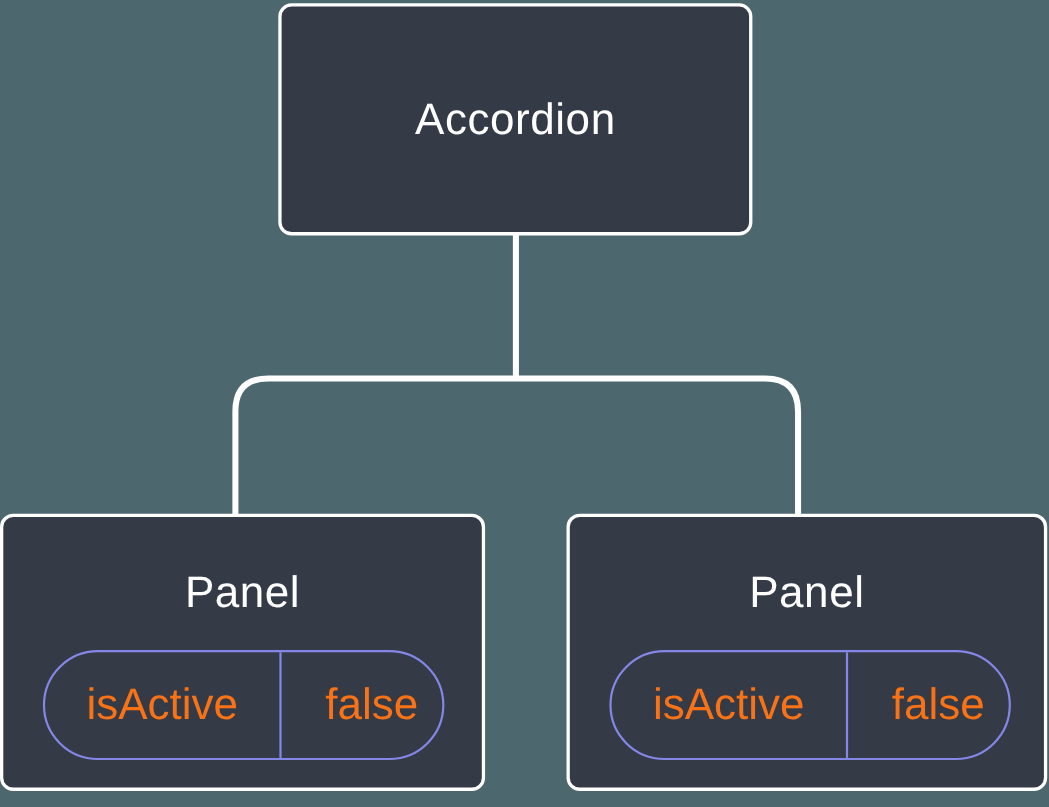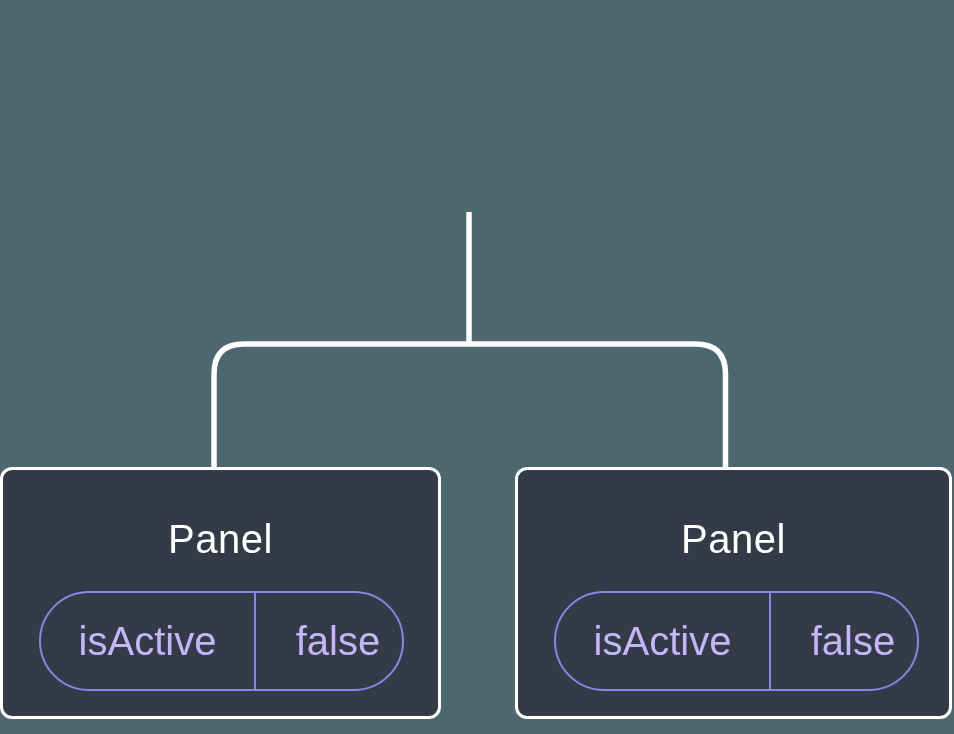--- a/index.html
+++ b/index.html
@@ -72,21 +72,21 @@
     position: absolute;
     left: 36px;
     top: 121px;
     width: 365px;
     height: 100px;
     box-sizing: border-box;
     border: 2.5px solid #8487e6;
     border-radius: 60px;
     display: flex;
     align-items: stretch;
-    color: #c4b5fd;
+    color: #f97316;
     font-size: 40px;
     font-weight: 400;
     line-height: 1;
   }
   .state-name {
     flex: 0 0 213px;
     display: flex;
     align-items: center;
     justify-content: center;
   }
@@ -102,20 +102,23 @@
 </head>
 <body>
 
 <div class="stage">
 
   <svg class="connectors" width="954" height="734" viewBox="0 0 954 734" aria-hidden="true">
     <path d="M469 212 L469 344" fill="none" stroke="#ffffff" stroke-width="5.5"></path>
     <path d="M214 471 L214 374 Q214 344 244 344 L695.5 344 Q725.5 344 725.5 374 L725.5 471" fill="none" stroke="#ffffff" stroke-width="5.5"></path>
   </svg>
 
+  <div class="node node-root">
+    <div class="node-label">Accordion</div>
+  </div>
 
   <div class="node node-panel node-panel-left">
     <div class="panel-label">Panel</div>
     <div class="state-pill">
       <div class="state-name">isActive</div>
       <div class="state-value">false</div>
     </div>
   </div>
 
   <div class="node node-panel node-panel-right">

